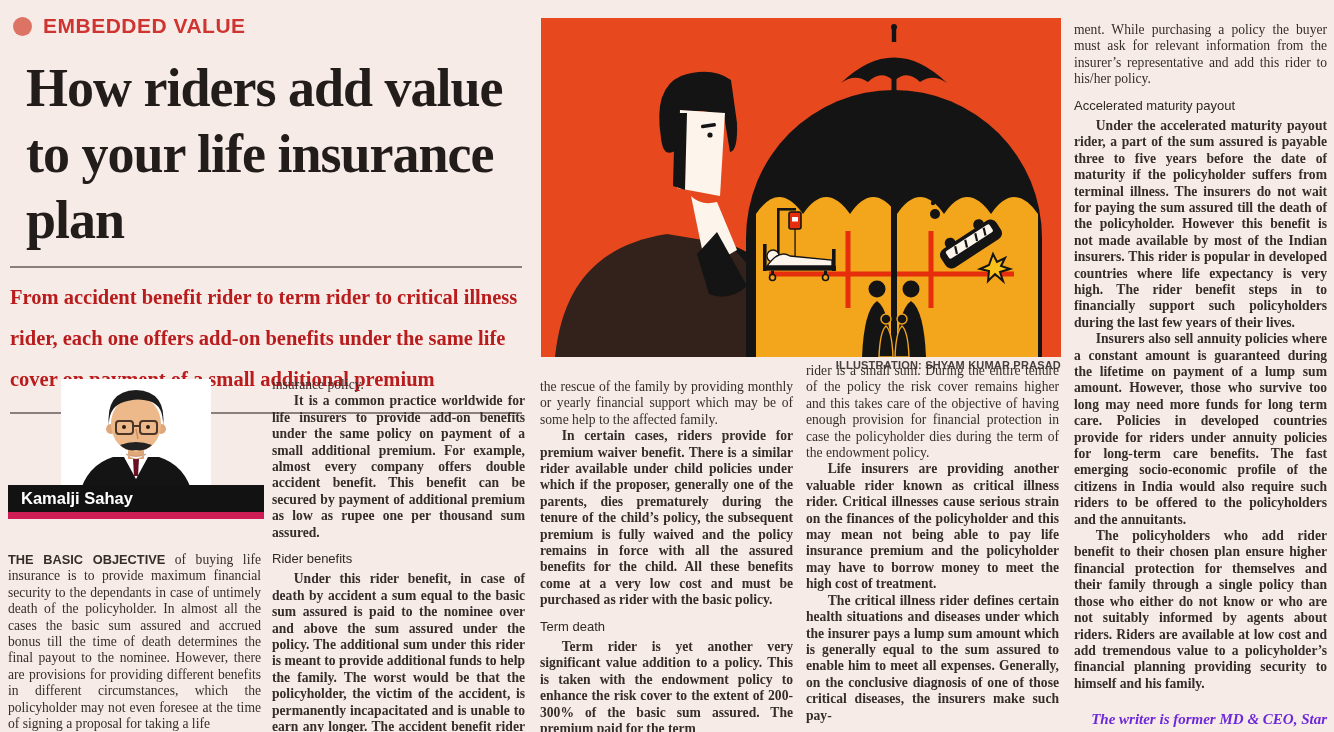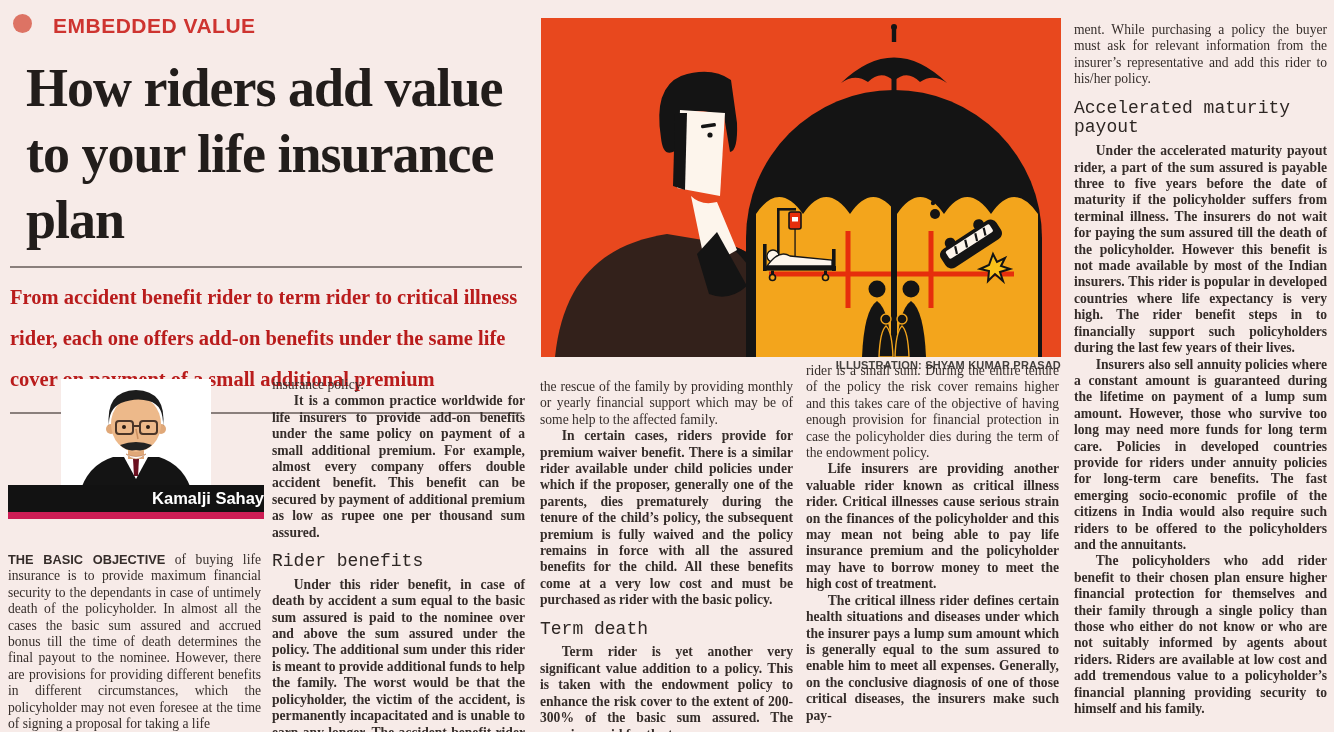--- a/index.html
+++ b/index.html
@@ -1,41 +1,41 @@
 <!DOCTYPE html>
 <html><head>
 <meta charset="utf-8">
 <style>
   html,body{margin:0;padding:0;}
   .page{position:relative;width:1334px;height:732px;background:#f7ebe8;overflow:hidden;
         font-family:"Liberation Serif",serif;color:#352d2a;}
   
-  .kicker{position:absolute;left:13px;top:14px;display:flex;align-items:flex-start;gap:21px;}
+  .kicker{position:absolute;left:13px;top:14px;display:flex;align-items:center;gap:11px;}
   .kicker .dot{width:19px;height:19px;border-radius:50%;background:#dd7364;}
   .kicker .kicker-label{font-family:"Liberation Sans",sans-serif;font-weight:bold;
         font-size:21px;letter-spacing:.5px;color:#ce3430;}
   .headline{position:absolute;left:10px;top:40px;width:520px;margin:16px;
         font-family:"Liberation Serif",serif;font-weight:bold;font-size:54px;
         line-height:1.22;letter-spacing:-1px;color:#221d1b;}
   .standfirst{position:absolute;left:10px;top:266px;width:512px;
         border-top:2px solid #8a7f7c;border-bottom:2px solid #8a7f7c;
         padding:9px 0 12px 0;font-weight:bold;font-size:20.5px;line-height:41px;color:#b91c1c;}
   
   .author{position:absolute;left:8px;top:379px;width:256px;margin:0;}
   .portrait{width:150px;height:116px;margin:0 auto;background:#ffffff;display:block;}
-  .author-bar{background:#121212;height:27px;display:flex;align-items:center;margin-top:-10px;position:relative;justify-content:flex-end;}
+  .author-bar{background:#121212;height:27px;display:flex;align-items:center;margin-top:-10px;position:relative;}
   .author-bar span{font-family:"Liberation Sans",sans-serif;font-weight:bold;font-size:16.5px;
         color:#ffffff;padding-left:13px;}
   .author-strip{height:7px;background:#ce1d55;}
   
   .col{position:absolute;width:253px;font-size:13.6px;line-height:16.4px;text-align:justify;color:#352d2a;}
   .col p{margin:0;}
   .col p.ind{text-indent:1.6em;font-weight:bold;}
   .lead{font-family:"Liberation Sans",sans-serif;font-weight:bold;font-size:12.8px;}
-  .sec-h{font-family:Liberation Mono, monospace;font-weight:500;font-size:18px;
+  .sec-h{font-family:Liberation Sans, sans-serif;font-weight:500;font-size:13px;
         color:#2e2724;margin:11px 0 5px 0;line-height:1.1;text-align:left;}
   .col1{left:8px;top:552px;}
   .col2{left:272px;top:377px;}
   .col3{left:540px;top:379px;}
   .col4{left:806px;top:363px;}
   .col5{left:1074px;top:22px;width:253px;}
   .writer-credit{margin-top:17px;text-align:right;font-style:italic;font-weight:bold;
         font-size:15px;line-height:21px;color:#6d28d9;}
   
   .illo{position:absolute;left:541px;top:18px;width:520px;height:339px;}

